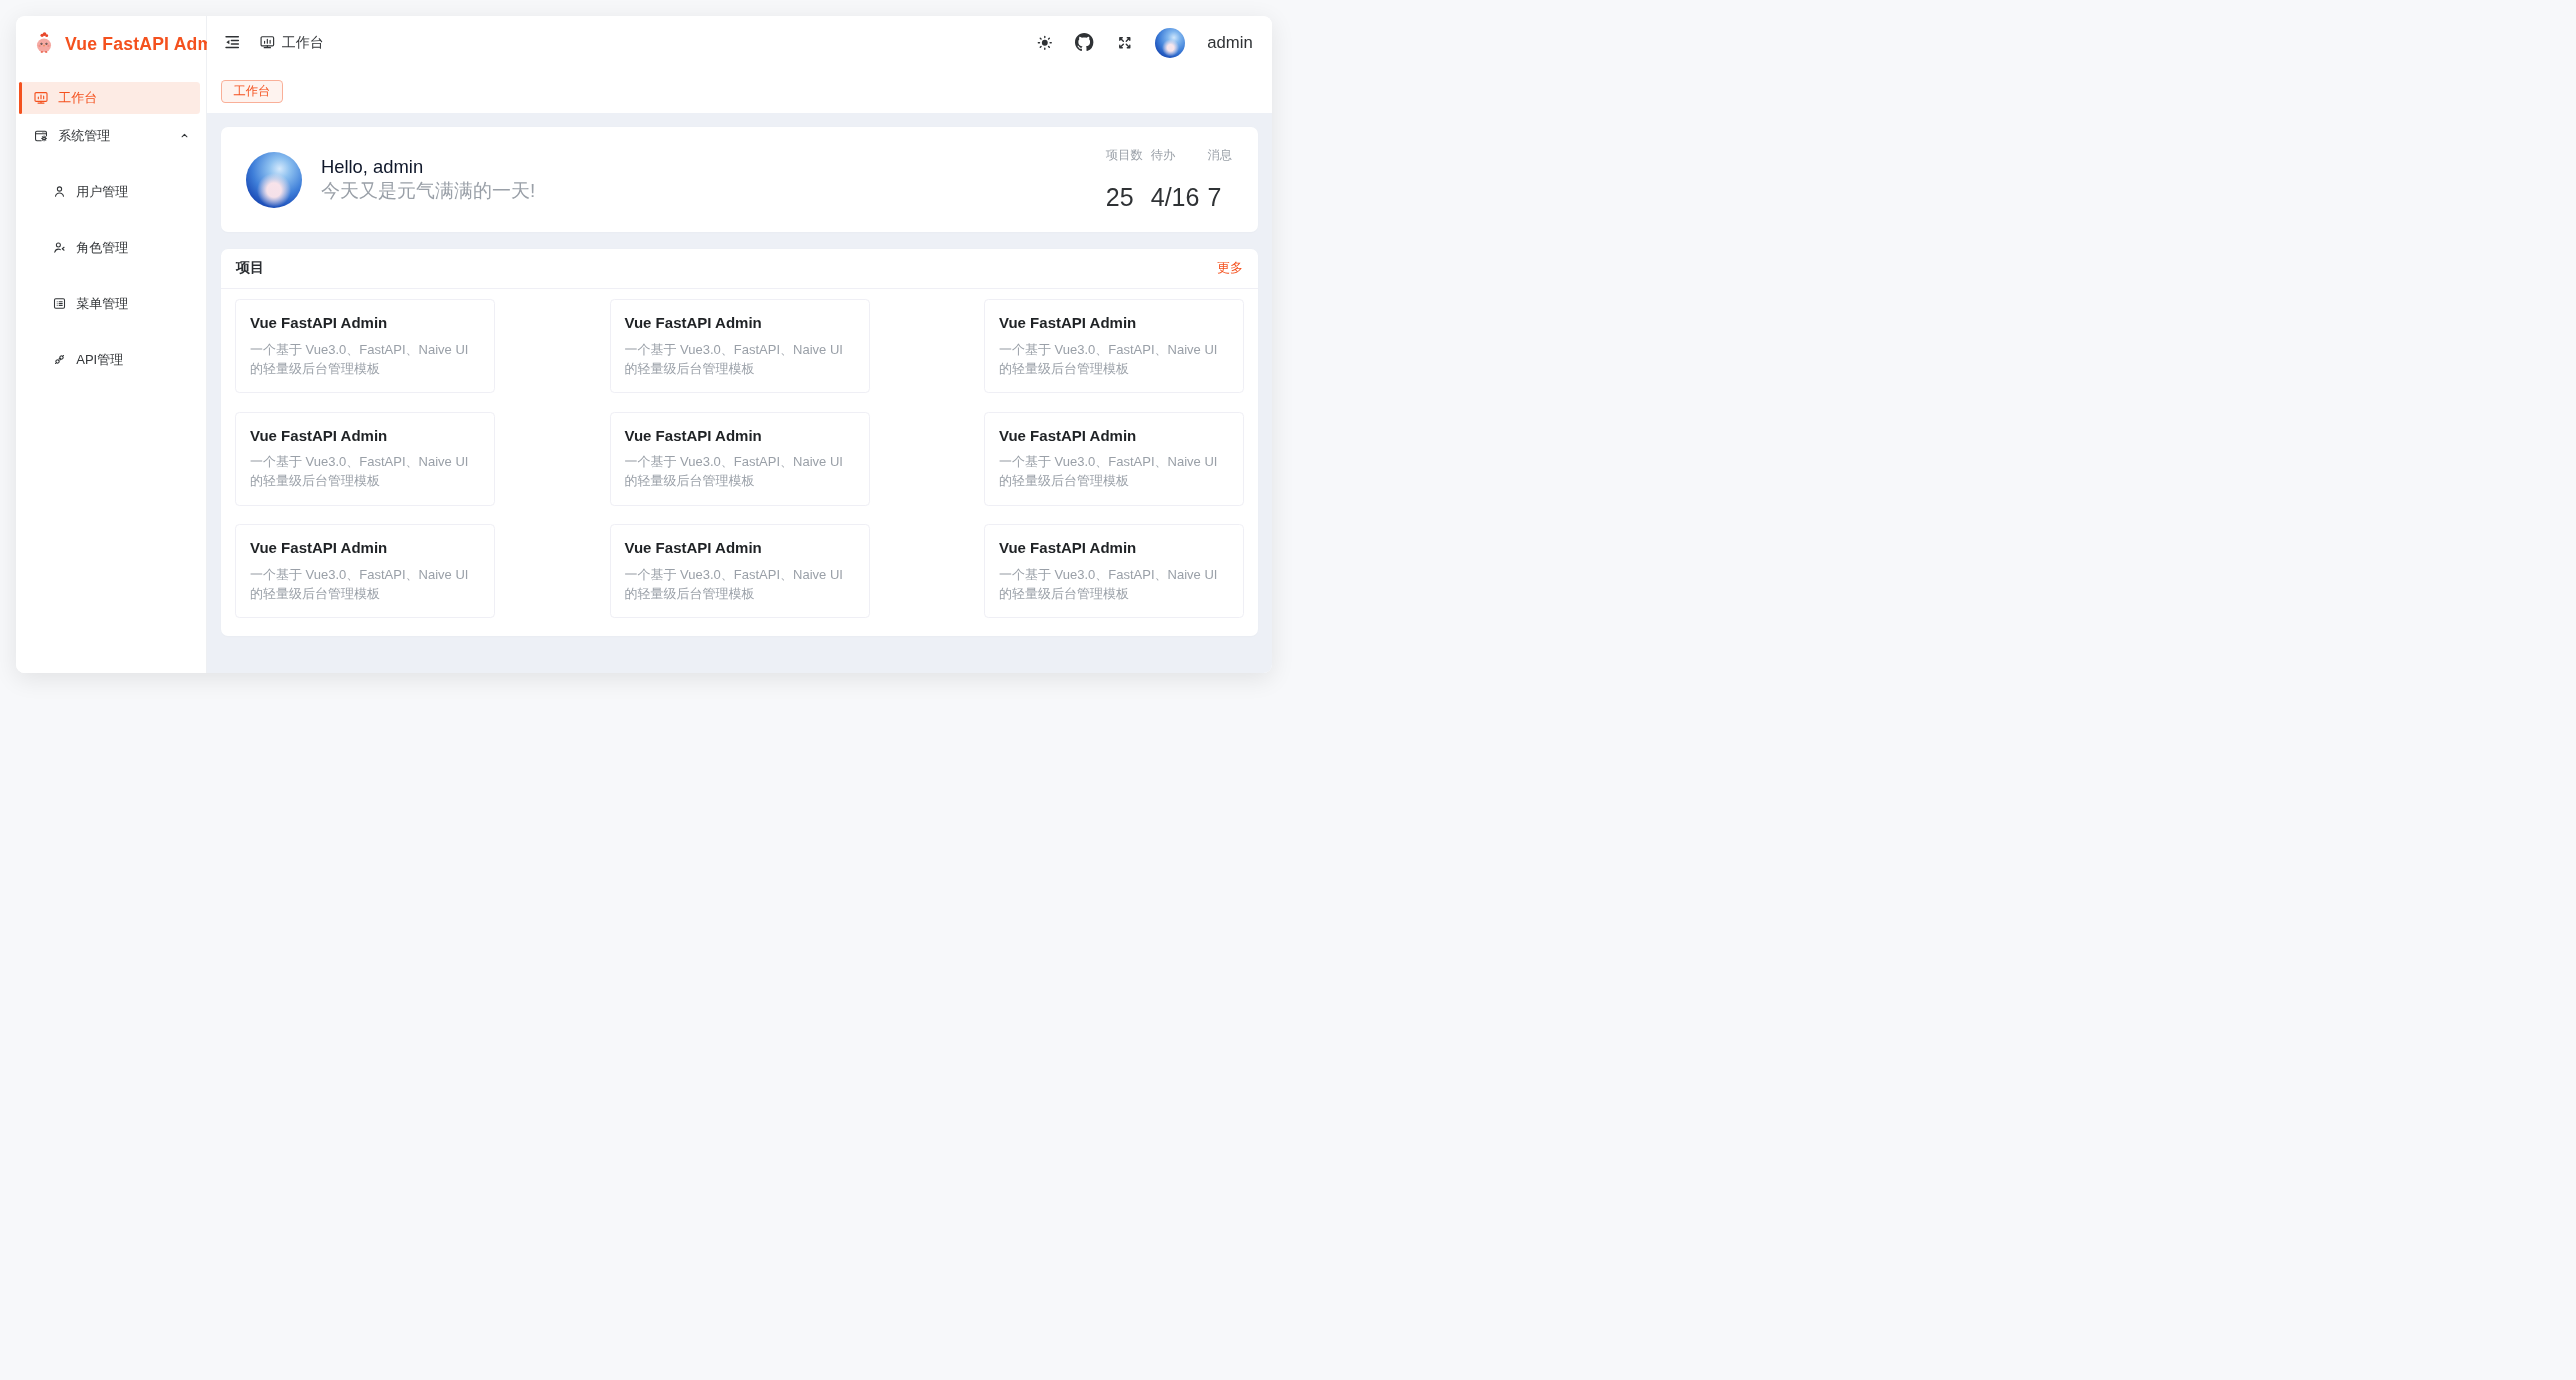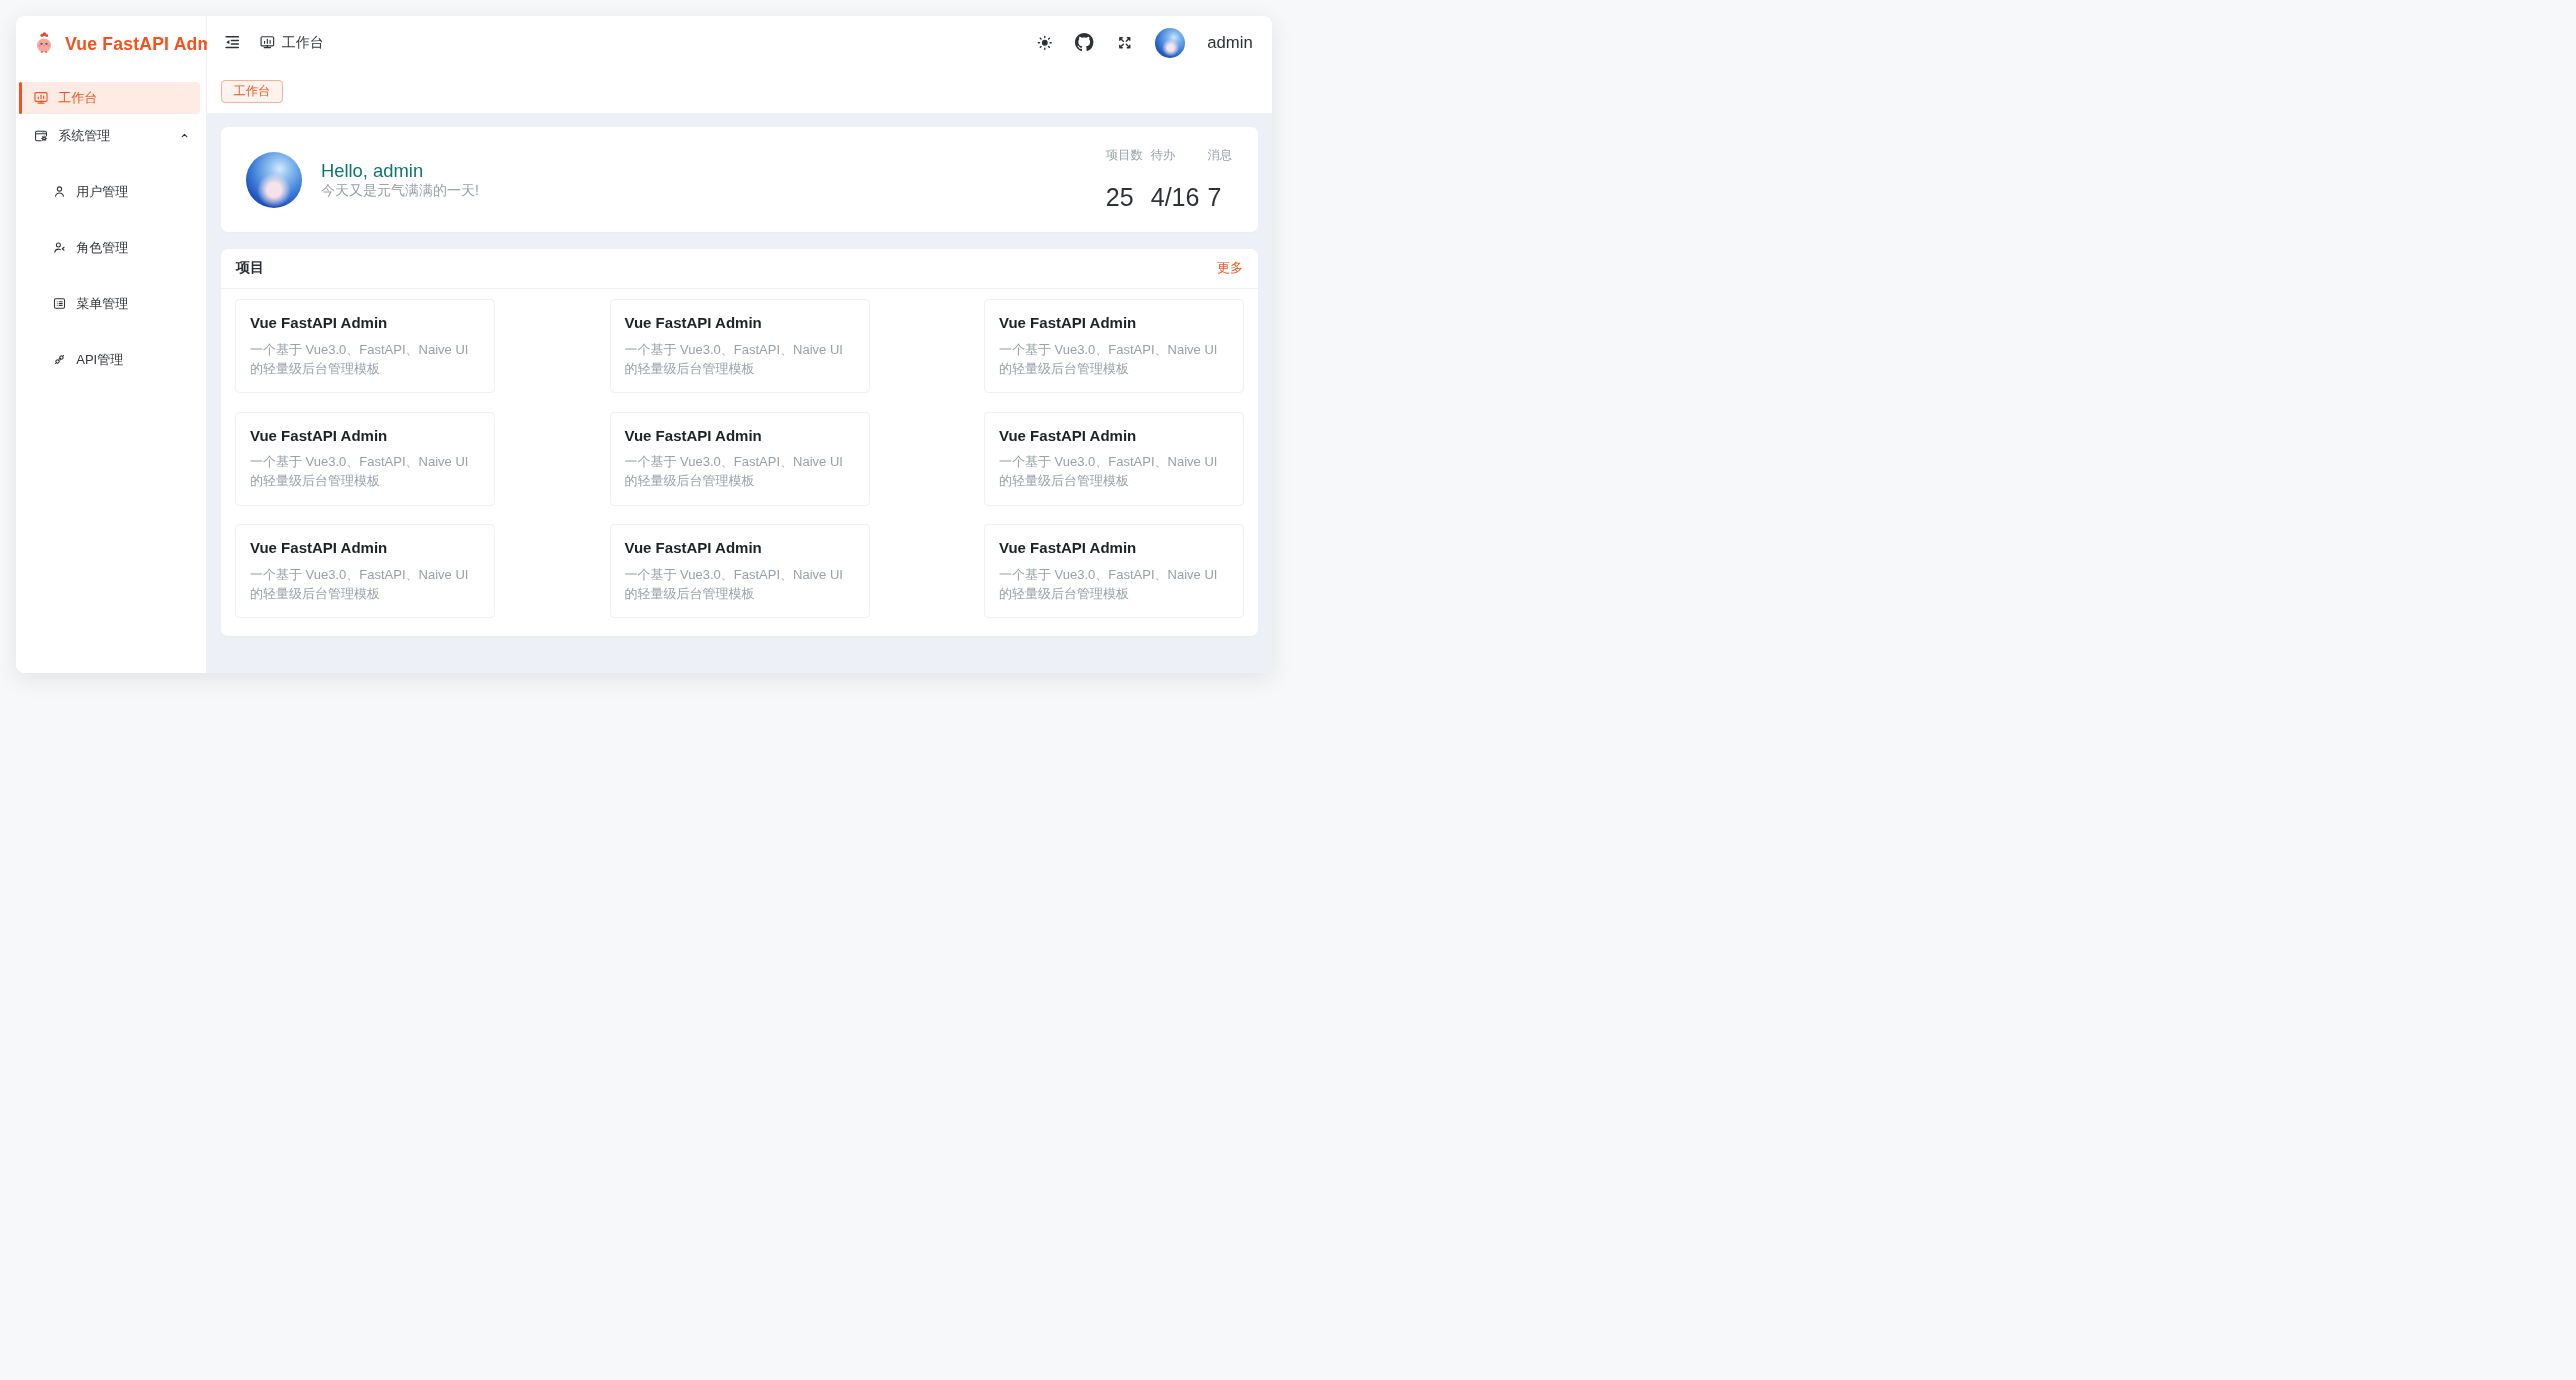--- a/index.html
+++ b/index.html
@@ -63,22 +63,22 @@
   .hello-card{
     height:105px;background:#fff;border-radius:7px;display:flex;align-items:center;
     padding:0 26px 0 24.6px;margin-bottom:16.7px;box-shadow:0 0.9px 1.8px rgba(0,0,0,.02);
   }
   .hello-avatar{width:56px;height:56px;border-radius:50%;flex-shrink:0;
     background:
       radial-gradient(circle at 50% 68%, rgba(255,230,234,.95) 0 15%, rgba(255,230,234,0) 36%),
       radial-gradient(circle at 60% 30%, #d5e9fc 0%, #8ec1f0 20%, #3f7fd9 52%, #1e50ba 75%, #0e2f8c 100%);
   }
   .hello-text{margin-left:19.3px;}
-  .hello-title{font-size:18.4px;font-weight:500;color:#0f766e;}
-  .hello-sub{font-size:14px;color:var(--text-sub);margin-top:0;}
+  .hello-title{font-size:18.4px;font-weight:500;color:#0f172a;}
+  .hello-sub{font-size:19px;color:var(--text-sub);margin-top:0;}
   .stats{margin-left:auto;display:flex;gap:8px;}
   .stat{display:flex;flex-direction:column;align-items:flex-start;}
   .stat-label{font-size:12.3px;color:var(--text-sub);}
   .stat-value{font-size:25px;color:#2f3235;margin-top:19px;}
   
   .panel{background:#fff;border-radius:7px;box-shadow:0 0.9px 1.8px rgba(0,0,0,.02);}
   .panel-header{height:40px;display:flex;align-items:center;justify-content:space-between;
     padding:0 15px;border-bottom:0.9px solid var(--line);}
   .panel-title{font-size:14px;font-weight:700;color:#2a2d31;}
   .panel-more{font-size:13px;color:var(--primary);cursor:pointer;}

